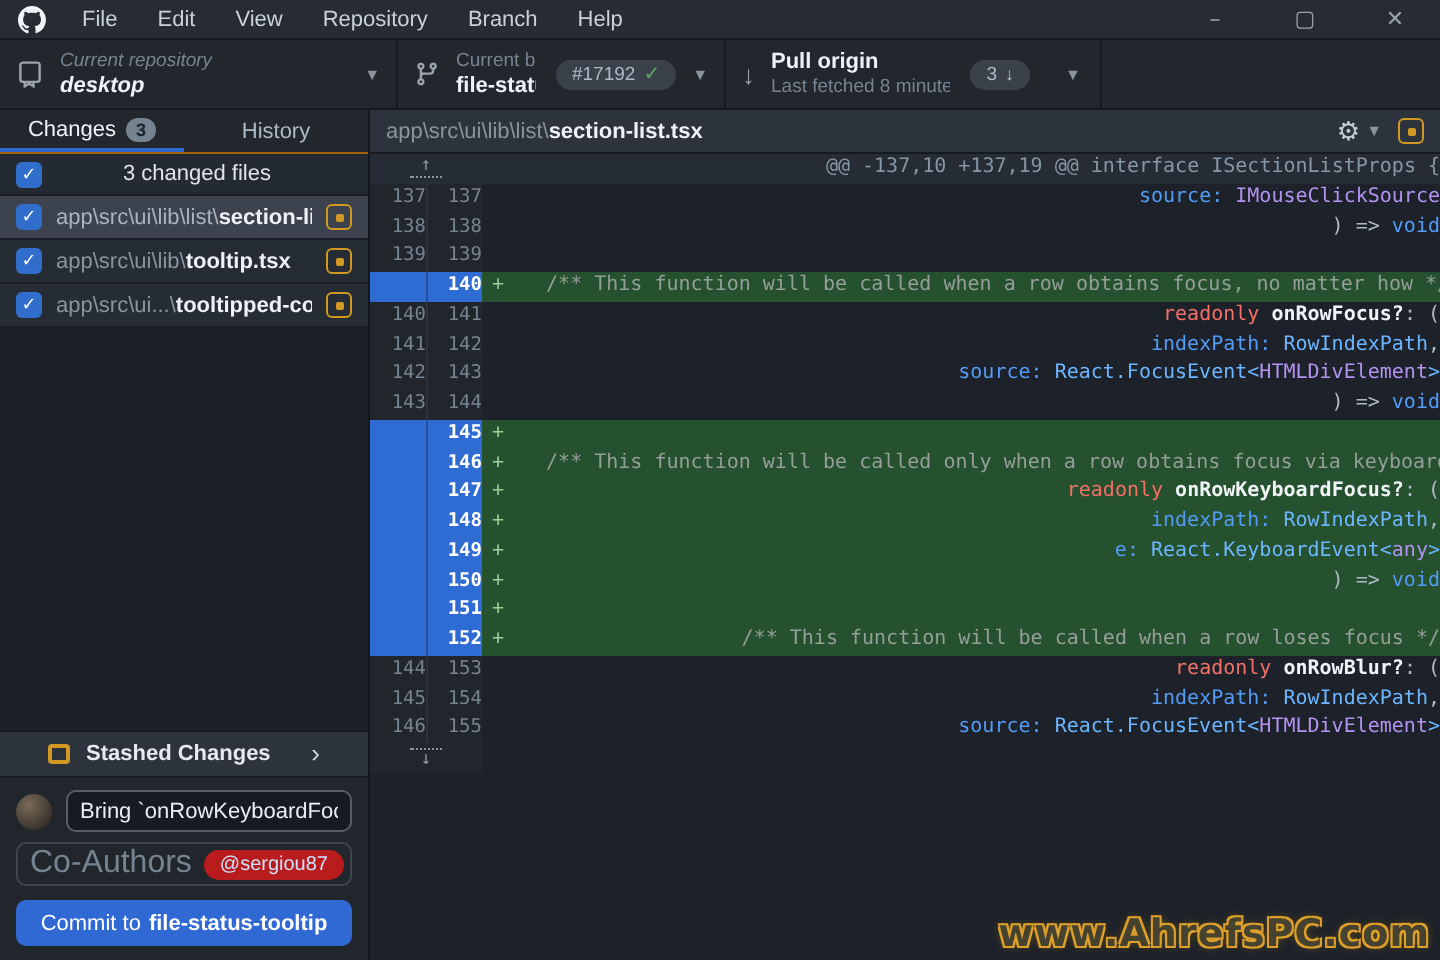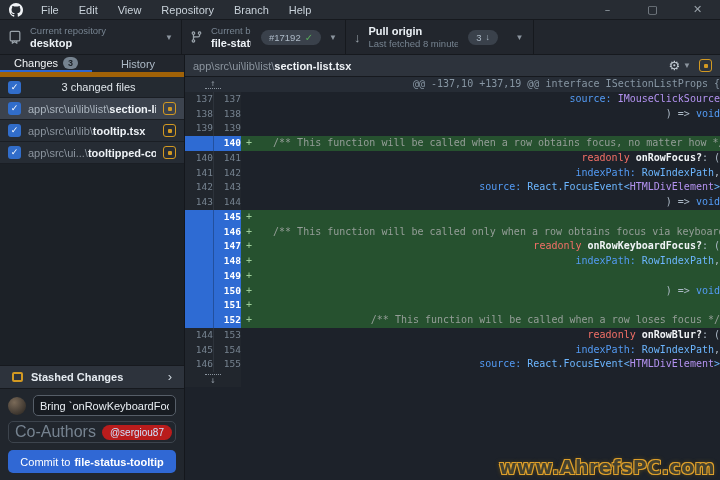--- a/index.html
+++ b/index.html
@@ -20,47 +20,47 @@
   .toolbar { height:35px; background:#22262d; display:flex; align-items:stretch; border-bottom:1px solid #16191e; }
   .tb-sec { display:flex; align-items:center; border-right:1px solid #16191e; padding:0 8px; position:relative; }
   .tb-sec .ticon { color:#9aa3ab; margin-right:8px; flex:none; }
   .tb-col { display:flex; flex-direction:column; justify-content:center; overflow:hidden; }
   .tb-label { font-size:9.5px; color:#768390; line-height:12px; white-space:nowrap; }
   .tb-value { font-size:11px; font-weight:bold; color:#edf2f7; line-height:13px; white-space:nowrap; }
   .caret { color:#8b949e; font-size:8px; margin-left:auto; padding-left:8px; }
   .pill { background:#3a414b; border-radius:9px; padding:2px 8px; font-size:9.5px; color:#adbac7; white-space:nowrap; display:flex; align-items:center; gap:4px; margin-left:10px; }
   .pill .ok { color:#57ab5a; font-weight:bold; font-size:10px; }
   .pill .dn { color:#adbac7; font-size:9px; }
-  .sec-repo { width:182px; }
+  .sec-repo { width:199px;font-style:italic; }
   .sec-branch { width:164px; }
   .sec-pull { width:160px; border-right:none; }
   .sec-pullcaret { width:28px; justify-content:center; }
   
   .main { display:flex; height:425px; }
   .sidebar { width:185px; background:#1c2127; border-right:1px solid #14171c; display:flex; flex-direction:column; }
   
-  .tabs { height:22px; display:flex; background:#22262d; flex:none; border-bottom:5px solid #a16207; }
+  .tabs { height:22px; display:flex; background:#22262d; flex:none; border-bottom:1px solid #a16207; }
   .tab { flex:1; display:flex; align-items:center; justify-content:center; gap:5px; font-size:11px; color:#adbac7; }
   .tab.active { color:#f0f3f6; border-bottom:2px solid #2e66d0; }
   .tab-badge { background:#768390; color:#1c2127; border-radius:8px; font-size:9px; line-height:12px; padding:0 5px; font-weight:bold; }
   
   .files-header { height:21px; background:#242a31; display:flex; align-items:center; padding:0 8px; flex:none; border-bottom:1px solid #1a1e24; }
   .files-header .fh-label { flex:1; text-align:center; color:#dfe5ea; font-size:11px; }
   .checkbox { width:13px; height:13px; background:#316dca; border-radius:3px; color:#fff; font-size:9px; line-height:13px; text-align:center; flex:none; }
   .file-row { height:22px; display:flex; align-items:center; gap:7px; padding:0 8px; background:#262c34; border-bottom:1px solid #1a1e24; flex:none; overflow:hidden; }
   .file-row.selected { background:#3c434e; }
   .fpath { white-space:nowrap; overflow:hidden; flex:1; font-size:11px; }
   .fdir { color:#8b949e; }
   .file-row.selected .fdir { color:#aab4be; }
   .fname { color:#eef2f6; font-weight:bold; }
   .mod-icon { width:13px; height:13px; border:1.5px solid #d29922; border-radius:3px; flex:none; position:relative; }
   .mod-icon::after { content:""; position:absolute; left:50%; top:50%; width:4px; height:4px; margin:-2px 0 0 -2px; background:#d29922; border-radius:1px; }
   .sb-spacer { flex:1; }
   
-  .stash-row { height:23px; background:#2d333c; border-top:1px solid #16191e; display:flex; align-items:center; gap:8px; padding:0 12px; flex:none; }
+  .stash-row { height:23px; background:#2d333c; border-top:1px solid #16191e; display:flex; align-items:center; gap:8px; padding:0 24px; flex:none; }
   .stash-icon { width:11px; height:10px; border:2px solid #d29922; border-radius:2px; flex:none; }
   .stash-label { color:#e4eaf0; font-weight:bold; font-size:11px; }
   .stash-chevron { margin-left:auto; color:#cdd5dd; font-size:13px; line-height:10px; }
   
   .commit-form { background:#21262d; border-top:1px solid #16191e; padding:6px 8px 7px 8px; flex:none; display:flex; flex-direction:column; }
   .summary-row { display:flex; align-items:center; gap:7px; }
   .avatar { width:18px; height:18px; border-radius:50%; flex:none;
     background:radial-gradient(circle at 35% 30%, #7a6a58, #4a4138 55%, #23201c); }
   .summary-input { flex:1; height:21px; background:#171b21; border:1px solid #565e68; border-radius:5px; color:#e9eef3; font-size:11px; padding:0 6px; outline:none; font-family:inherit; min-width:0; }
   .desc-box { margin-top:6px; height:72px; background:#1d2228; border:1px solid #565e68; border-radius:5px; position:relative; }
@@ -302,20 +302,21 @@
         <div class="drow add">
           <div class="g1"></div>
           <div class="g2">148</div>
           <div class="marker">+</div>
           <div class="code"><span class="sw">    </span><span class="sp">indexPath: </span><span class="st">RowIndexPath</span><span class="sw">,</span></div>
         </div>
         <div class="drow add">
           <div class="g1"></div>
           <div class="g2">149</div>
           <div class="marker">+</div>
+          <div class="code"><span class="sw">    </span><span class="sp">e: </span><span class="st">React.KeyboardEvent&lt;</span><span class="stp">any</span><span class="st">&gt;</span></div>
         </div>
         <div class="drow add">
           <div class="g1"></div>
           <div class="g2">150</div>
           <div class="marker">+</div>
           <div class="code"><span class="sw">  ) =&gt; </span><span class="sp">void</span></div>
         </div>
         <div class="drow add">
           <div class="g1"></div>
           <div class="g2">151</div>

